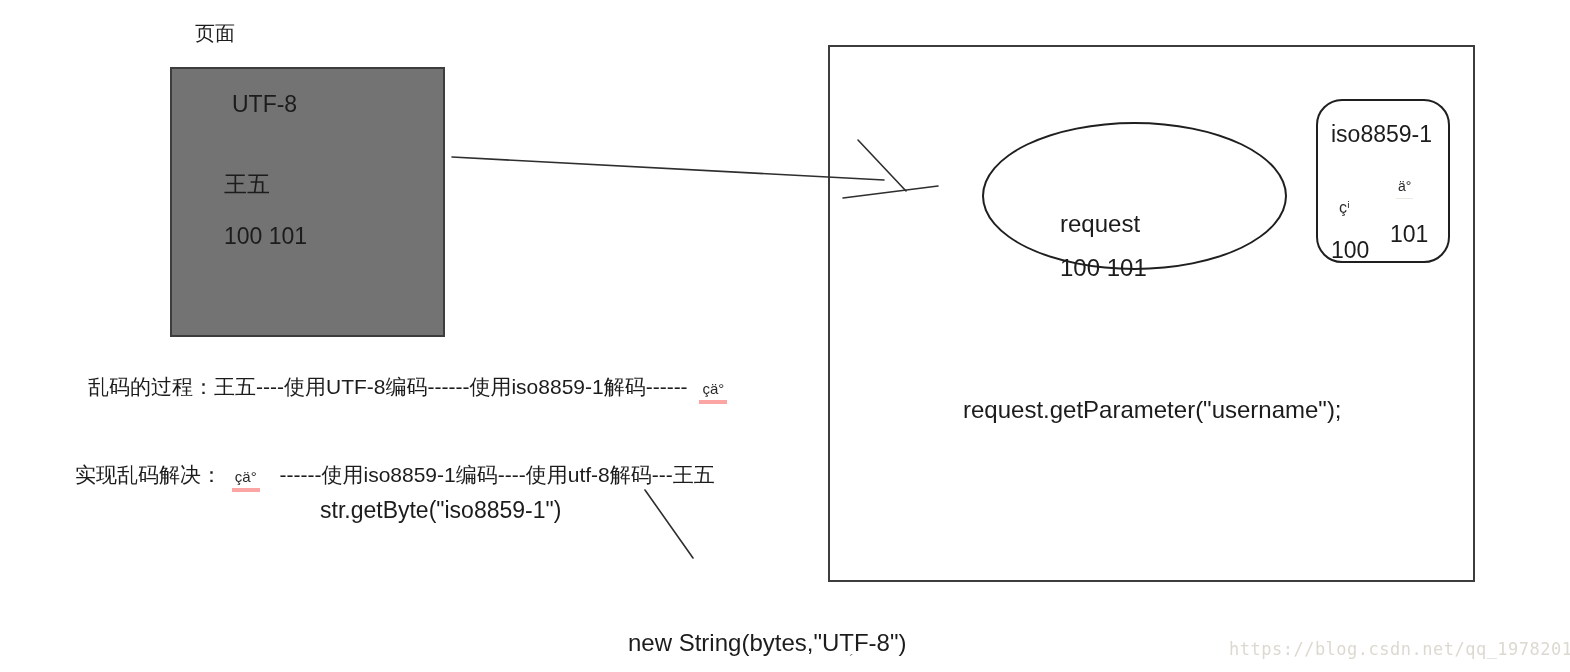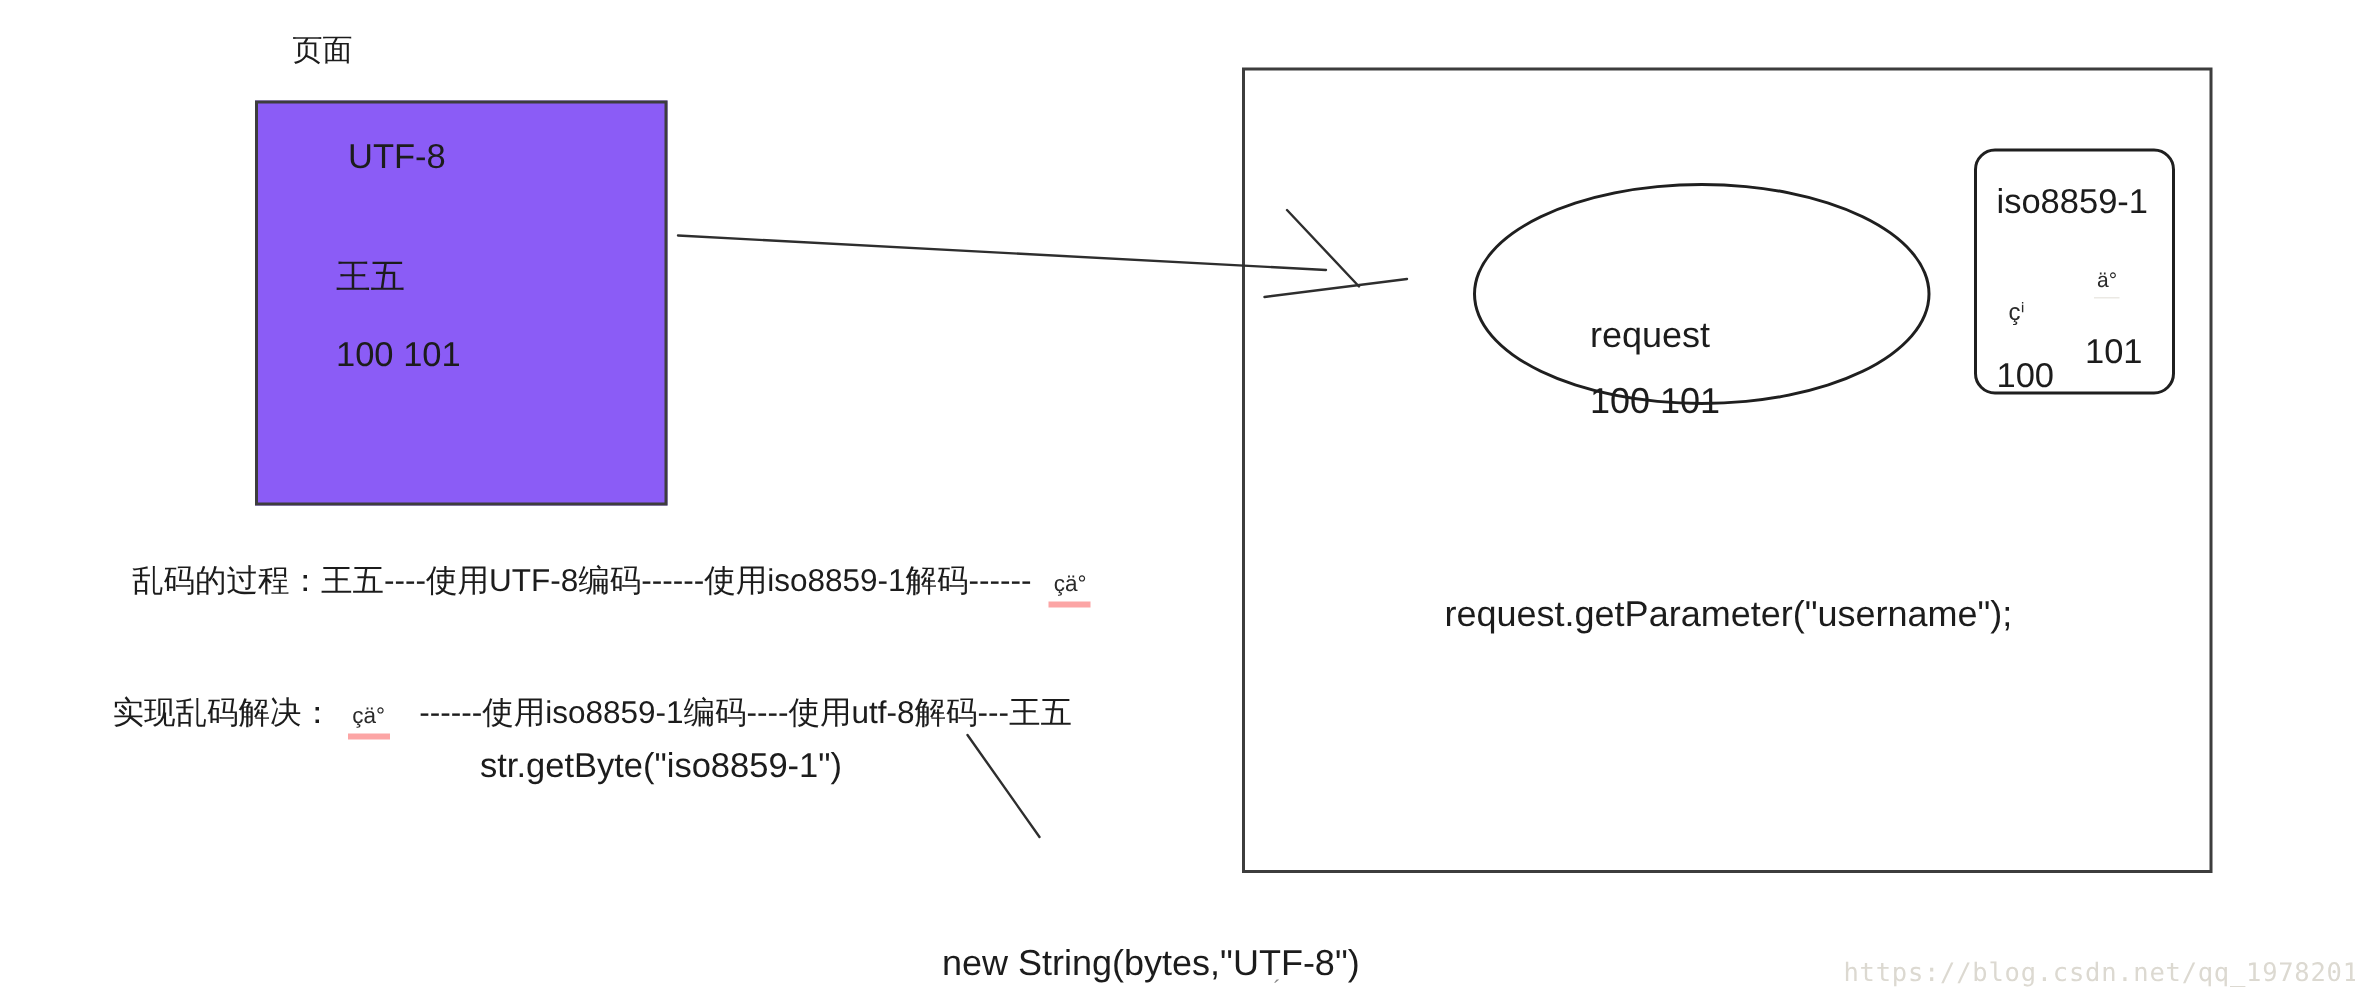--- a/index.html
+++ b/index.html
@@ -17,21 +17,21 @@
     color: #1c1c1c;
   }
   .abs { position: absolute; white-space: nowrap; }
 
   
   .page-box {
     position: absolute;
     left: 170px; top: 67px;
     width: 271px; height: 266px;
     border: 2px solid #3d3d3d;
-    background: #8b5cf6;
+    background: #737373;
   }
   .server-box {
     position: absolute;
     left: 828px; top: 45px;
     width: 643px; height: 533px;
     border: 2px solid #3d3d3d;
     background: #ffffff;
   }
   .request-ellipse {
     position: absolute;
@@ -39,21 +39,21 @@
     width: 301px; height: 144px;
     border: 2px solid #1f1f1f;
     border-radius: 50%;
     background: #ffffff;
   }
   .iso-box {
     position: absolute;
     left: 1316px; top: 99px;
     width: 130px; height: 160px;
     border: 2px solid #1f1f1f;
-    border-radius: 14px;
+    border-radius: 26px;
     background: #ffffff;
   }
 
   
   .t-label   { font-size: 20px; }
   .t-big     { font-size: 23px; }
   .t-code    { font-size: 24px; margin-top: 48px; }
   .t-line    { font-size: 21px; }
   .t-garbled {
     font-size: 15px;

